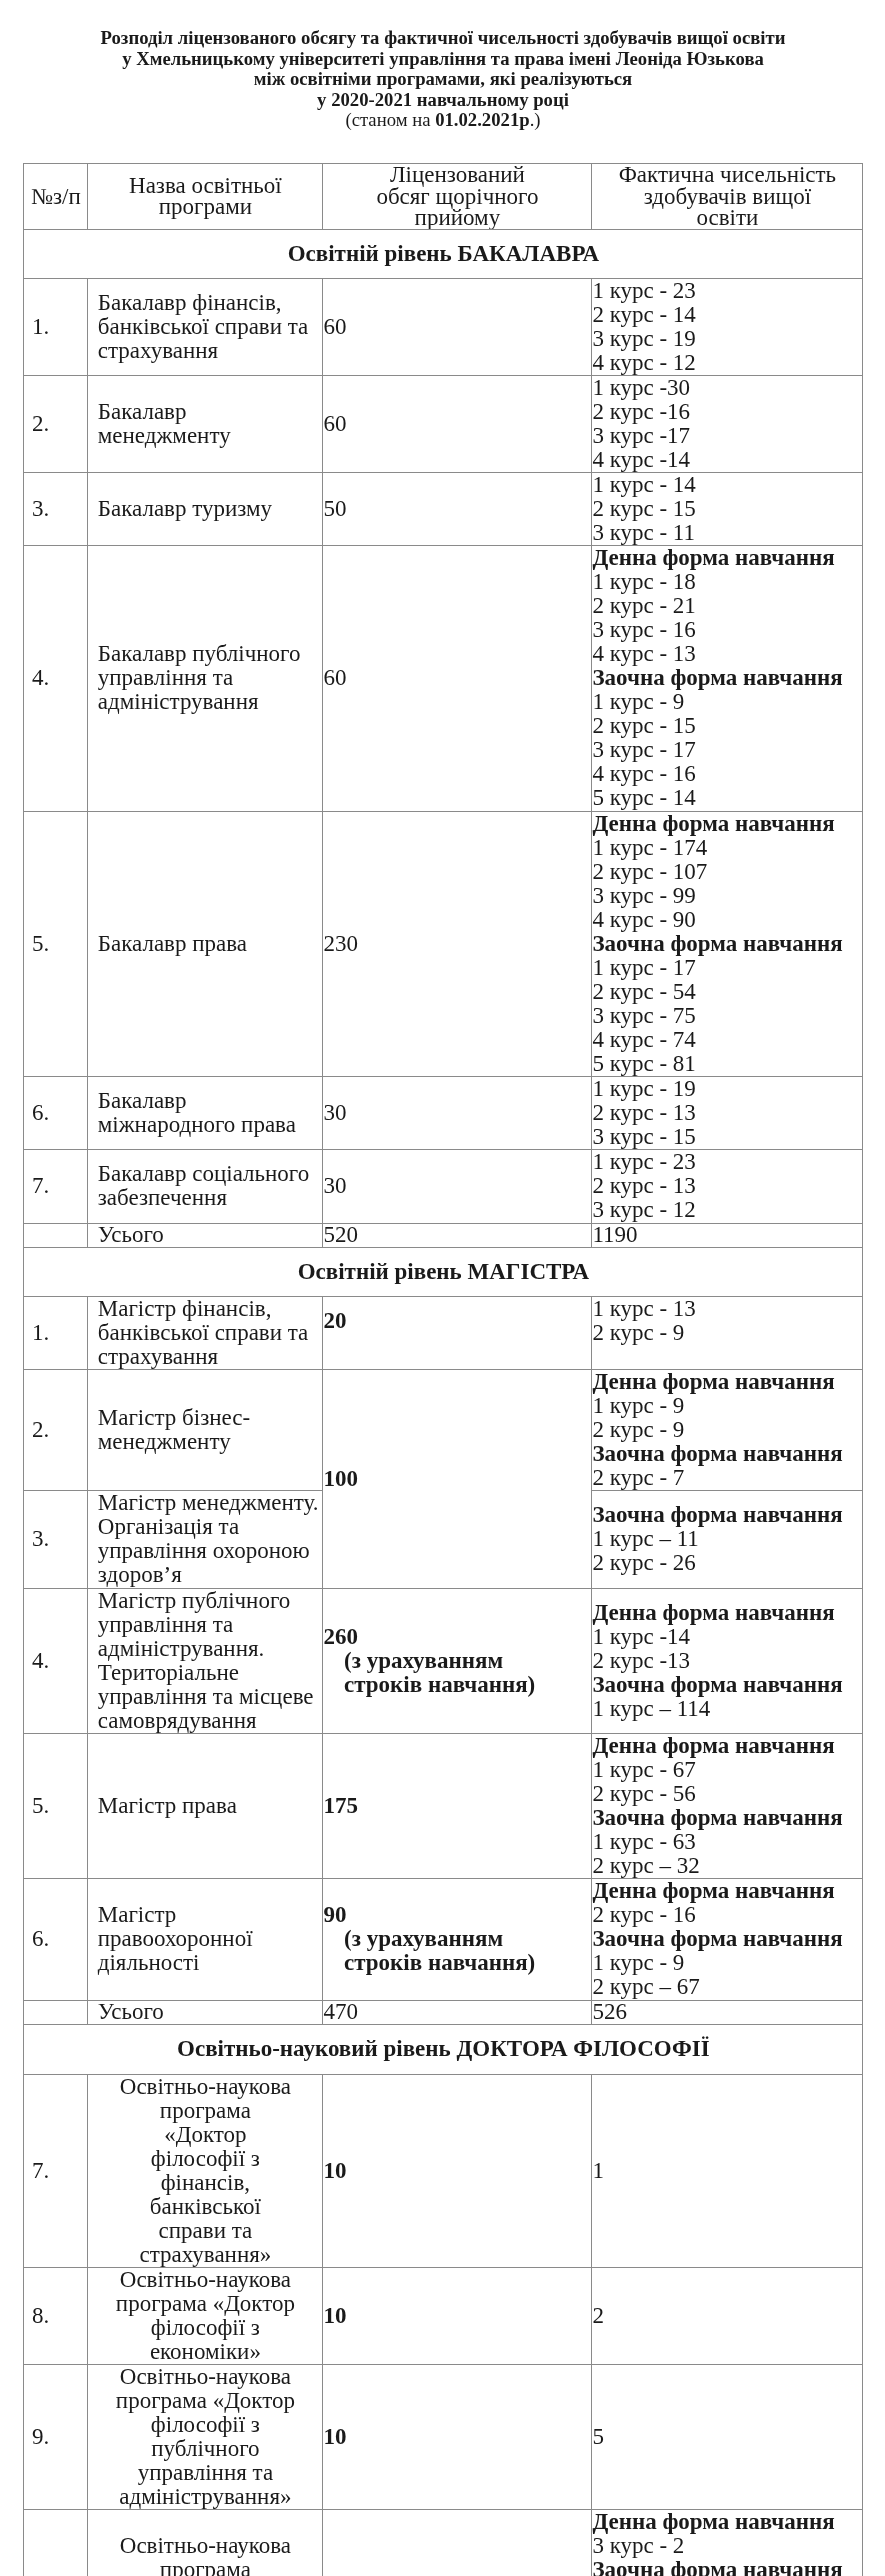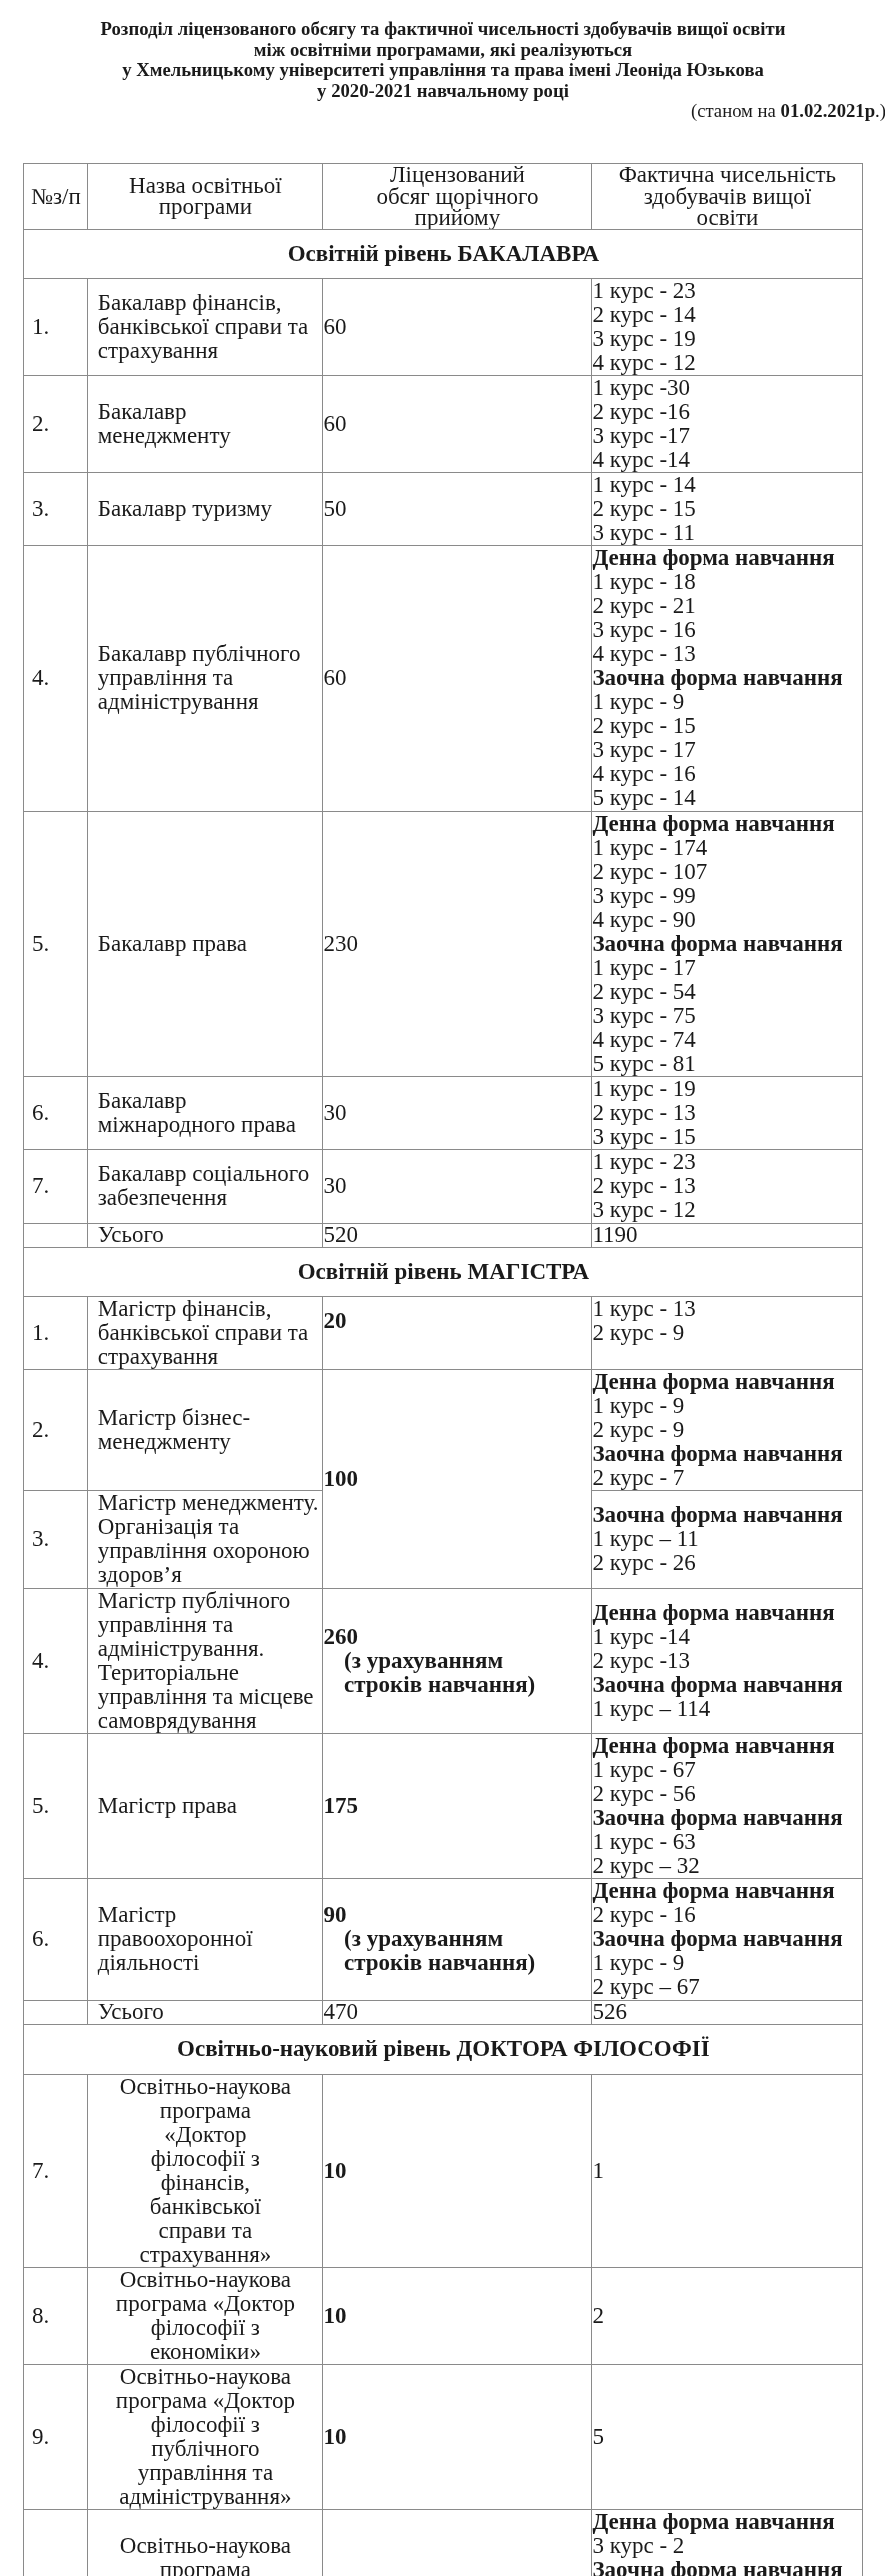--- a/index.html
+++ b/index.html
@@ -1,20 +1,20 @@
 <!DOCTYPE html>
 <html style="font-size:15px"><head>
 <meta charset="utf-8">
 <style>
   html, body { margin:0; padding:0; background:#ffffff; }
   body { width:886px; height:2576px; position:relative; overflow:hidden;
          font-family:"Liberation Serif", "DejaVu Serif", serif; color:#1a1a1a; }
-  .title { position:absolute; left:0; top:19px; width:886px; text-align:center;
+  .title { position:absolute; left:0; top:28px; width:886px; text-align:center;
            font-size:18.7px; line-height:20.6px; font-weight:bold; }
-  .title .sub { font-weight:normal;text-align:right; }
+  .title .sub { font-weight:normal; }
   .title .sub b { font-weight:bold; }
   table.main { position:absolute; left:23.4px; top:163px; width:839px;
                border-collapse:collapse; table-layout:fixed; font-size:23px; line-height:24px; }
   table.main td { border:1.9px solid #8a8a8a; padding:0; vertical-align:middle; overflow:hidden; }
   col.c0 { width:64px; } col.c1 { width:235px; } col.c2 { width:269px; } col.c3 { width:271px; }
   .num { padding-left:7.5px !important; }
   .name { padding-left:9.4px !important; padding-right:3.7px !important; }
   .name.center { text-align:center; padding-left:3.7px !important;margin-top:38px; }
   .ctr { }
   .bold { font-weight:bold; }
@@ -22,22 +22,22 @@
   .sec td { text-align:center; vertical-align:bottom; font-weight:bold; padding-bottom:1.9px; }
   .tot td { font-weight:normal; line-height:20.6px;margin-top:23px; }
   .line { display:block; }
   .line.b { font-weight:bold; }
 </style>
 </head>
 <body>
 
 <div class="title">
   <div>Розподіл ліцензованого обсягу та фактичної чисельності здобувачів вищої освіти</div>
+  <div>у Хмельницькому університеті управління та права імені Леоніда Юзькова</div>
   <div>між освітніми програмами, які реалізуються</div>
-  <div>у Хмельницькому університеті управління та права імені Леоніда Юзькова</div>
   <div>у 2020-2021 навчальному році</div>
   <div class="sub"><span>(станом на </span><b>01.02.2021р</b><span>.)</span></div>
 </div>
 
 <table class="main">
   <colgroup>
       <col class="c0">
       <col class="c1">
       <col class="c2">
       <col class="c3">

